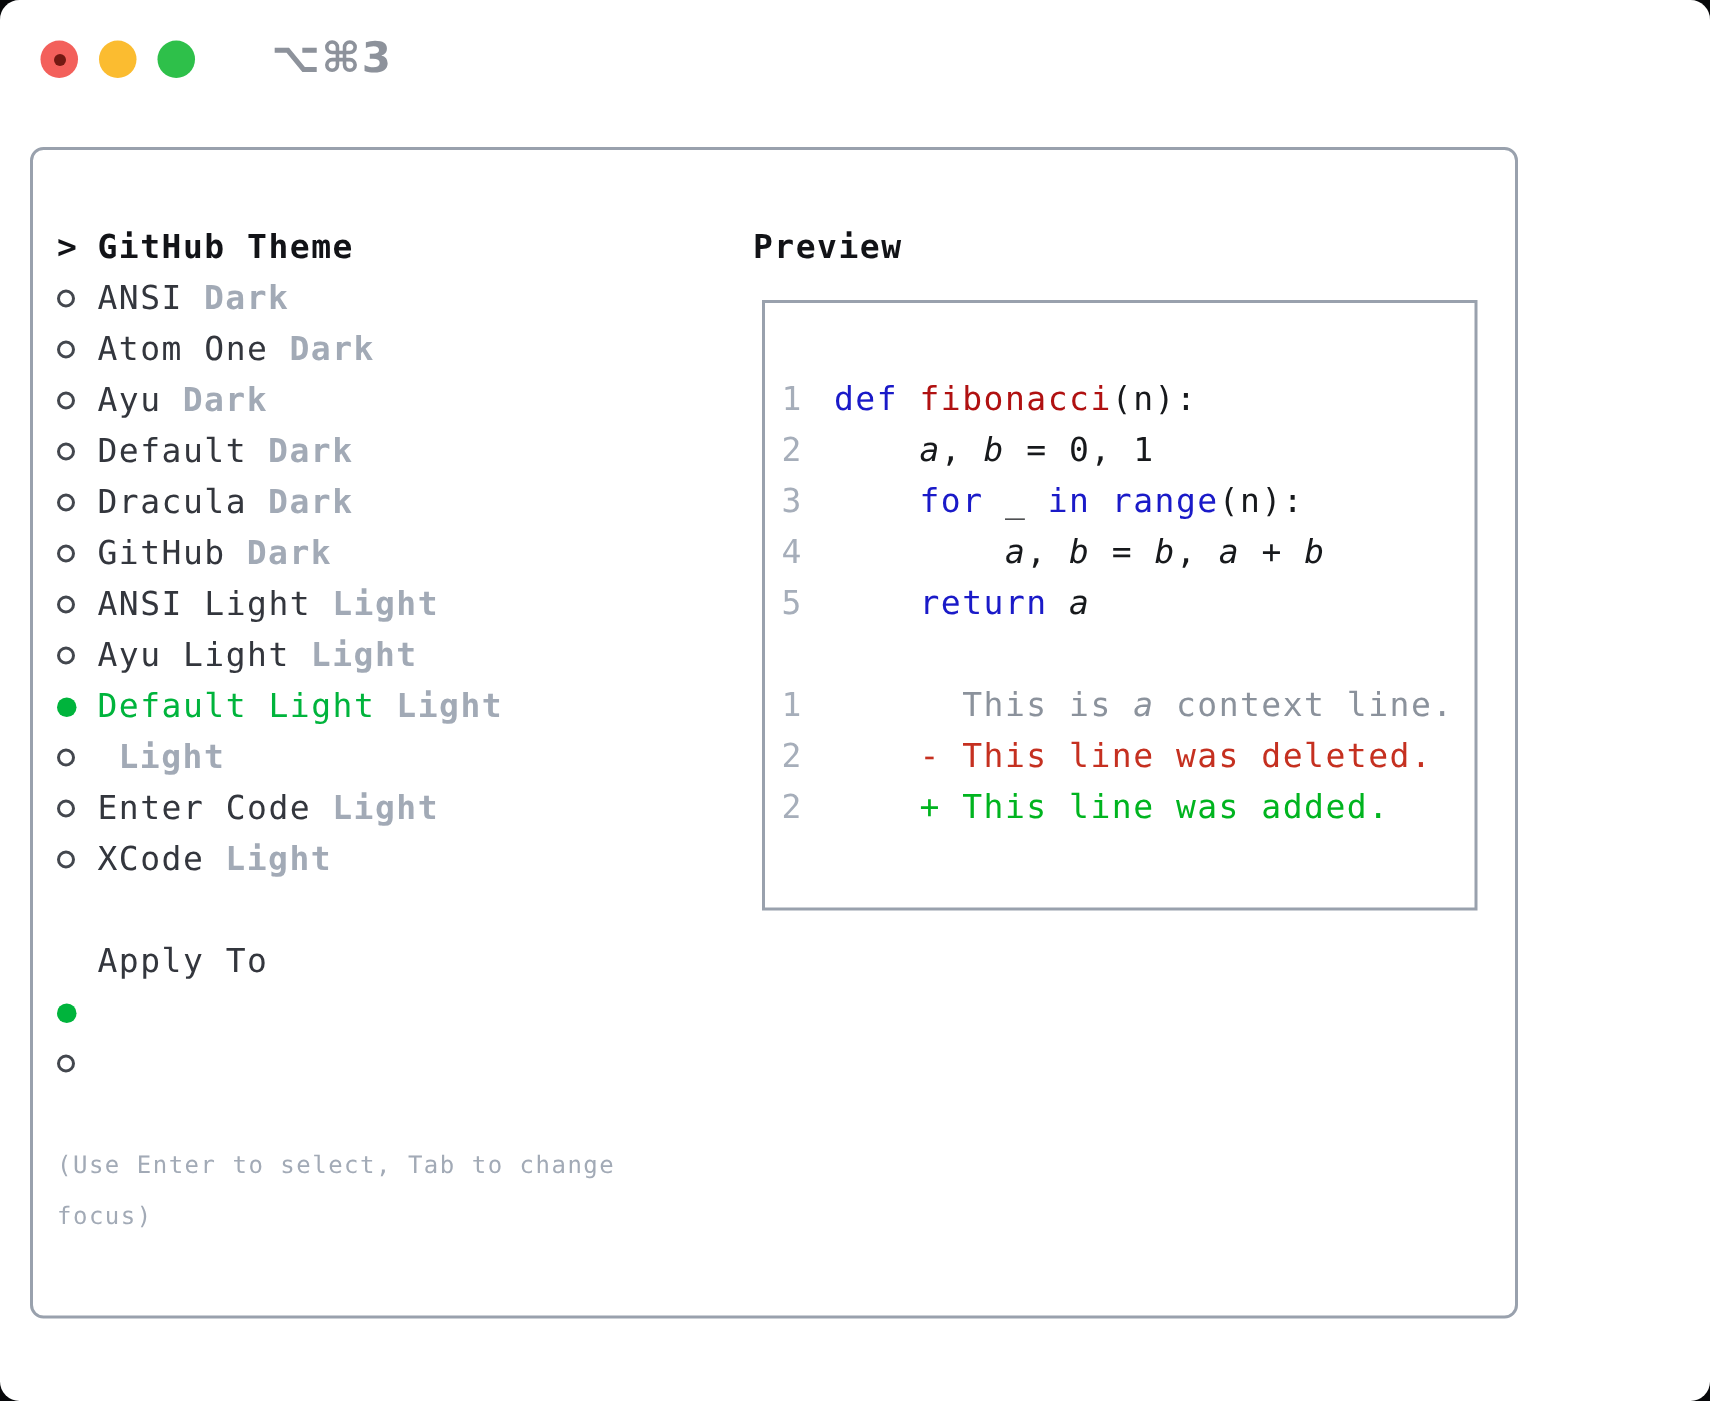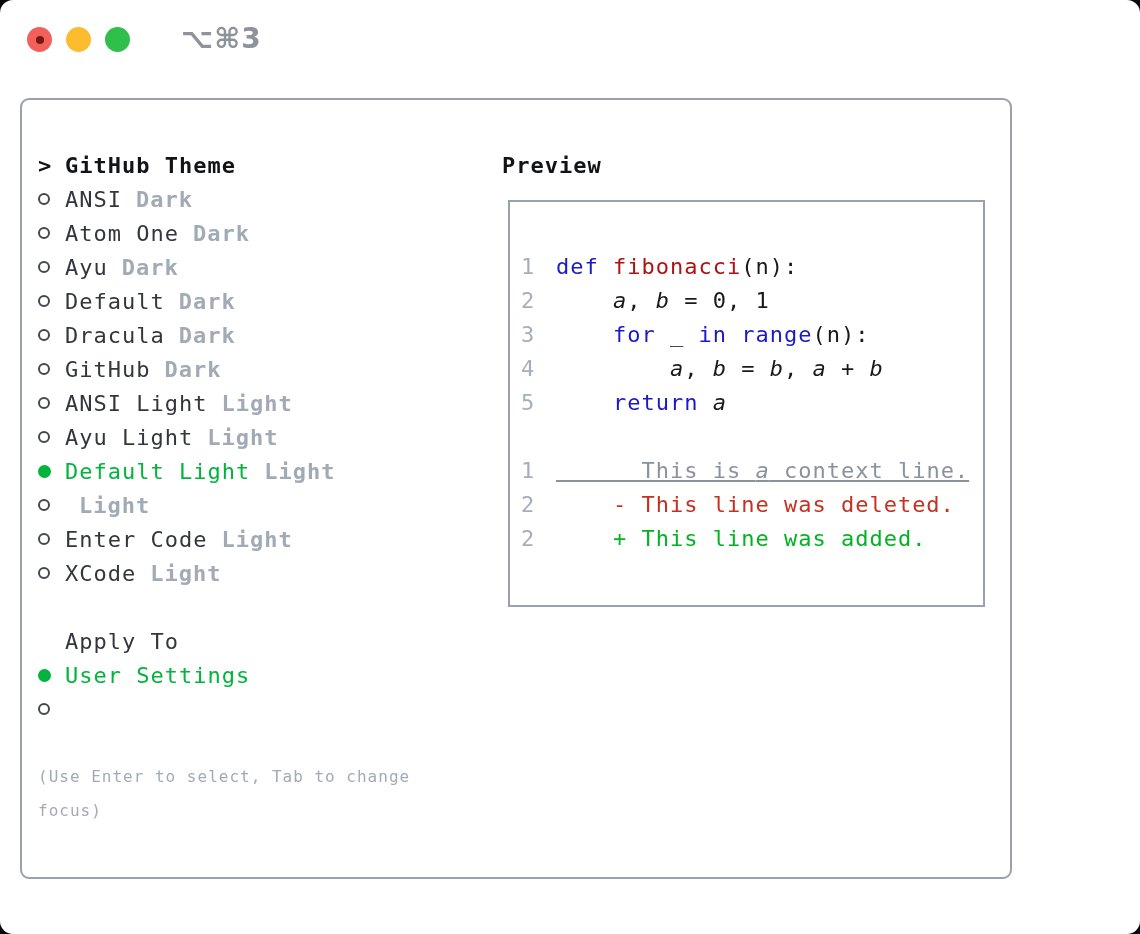--- a/index.html
+++ b/index.html
@@ -32,21 +32,21 @@
 
   
   .preview-title{position:absolute;left:480px;top:48px;justify-content:flex-end;}
   .preview-box{position:absolute;left:486px;top:100px;width:477px;height:407px;border:2px solid var(--border-gray);box-sizing:border-box;background:#fff;}
   #preview-lines{padding:47px 0 0 11px;}
   .pline{height:34px;display:flex;align-items:center;font-family:"DejaVu Sans Mono","Liberation Mono",monospace;font-size:22px;letter-spacing:1px;color:var(--code-dark);}
   .ln{width:15px;flex:none;color:var(--gutter-gray);}
   .code{white-space:pre;margin-left:20px;color:var(--code-dark);}
   .keyword{color:var(--keyword-blue);}
   .function{color:var(--function-red);}
-  .context{color:var(--context-gray);text-decoration:underline;}
+  .context{color:var(--context-gray);}
   .deleted{color:var(--diff-red);}
   .added{color:var(--diff-green);}
   .i{font-style:italic;}
 </style>
 </head>
 <body>
 
 <div class="window">
 
   <div class="titlebar">
@@ -159,21 +159,20 @@
       <div class="row">
         <span class="marker"></span>
         <span>Apply To</span>
       </div>
 
       <div id="apply-list">
           <div class="row">
             <span class="marker">
               <span class="circle sel"></span>
             </span>
-            <span class="lbl sel">User Settings</span>
           </div>
           <div class="row">
             <span class="marker">
               <span class="circle"></span>
             </span>
           </div>
         </div>
 
       <div class="spacer"></div>
 

